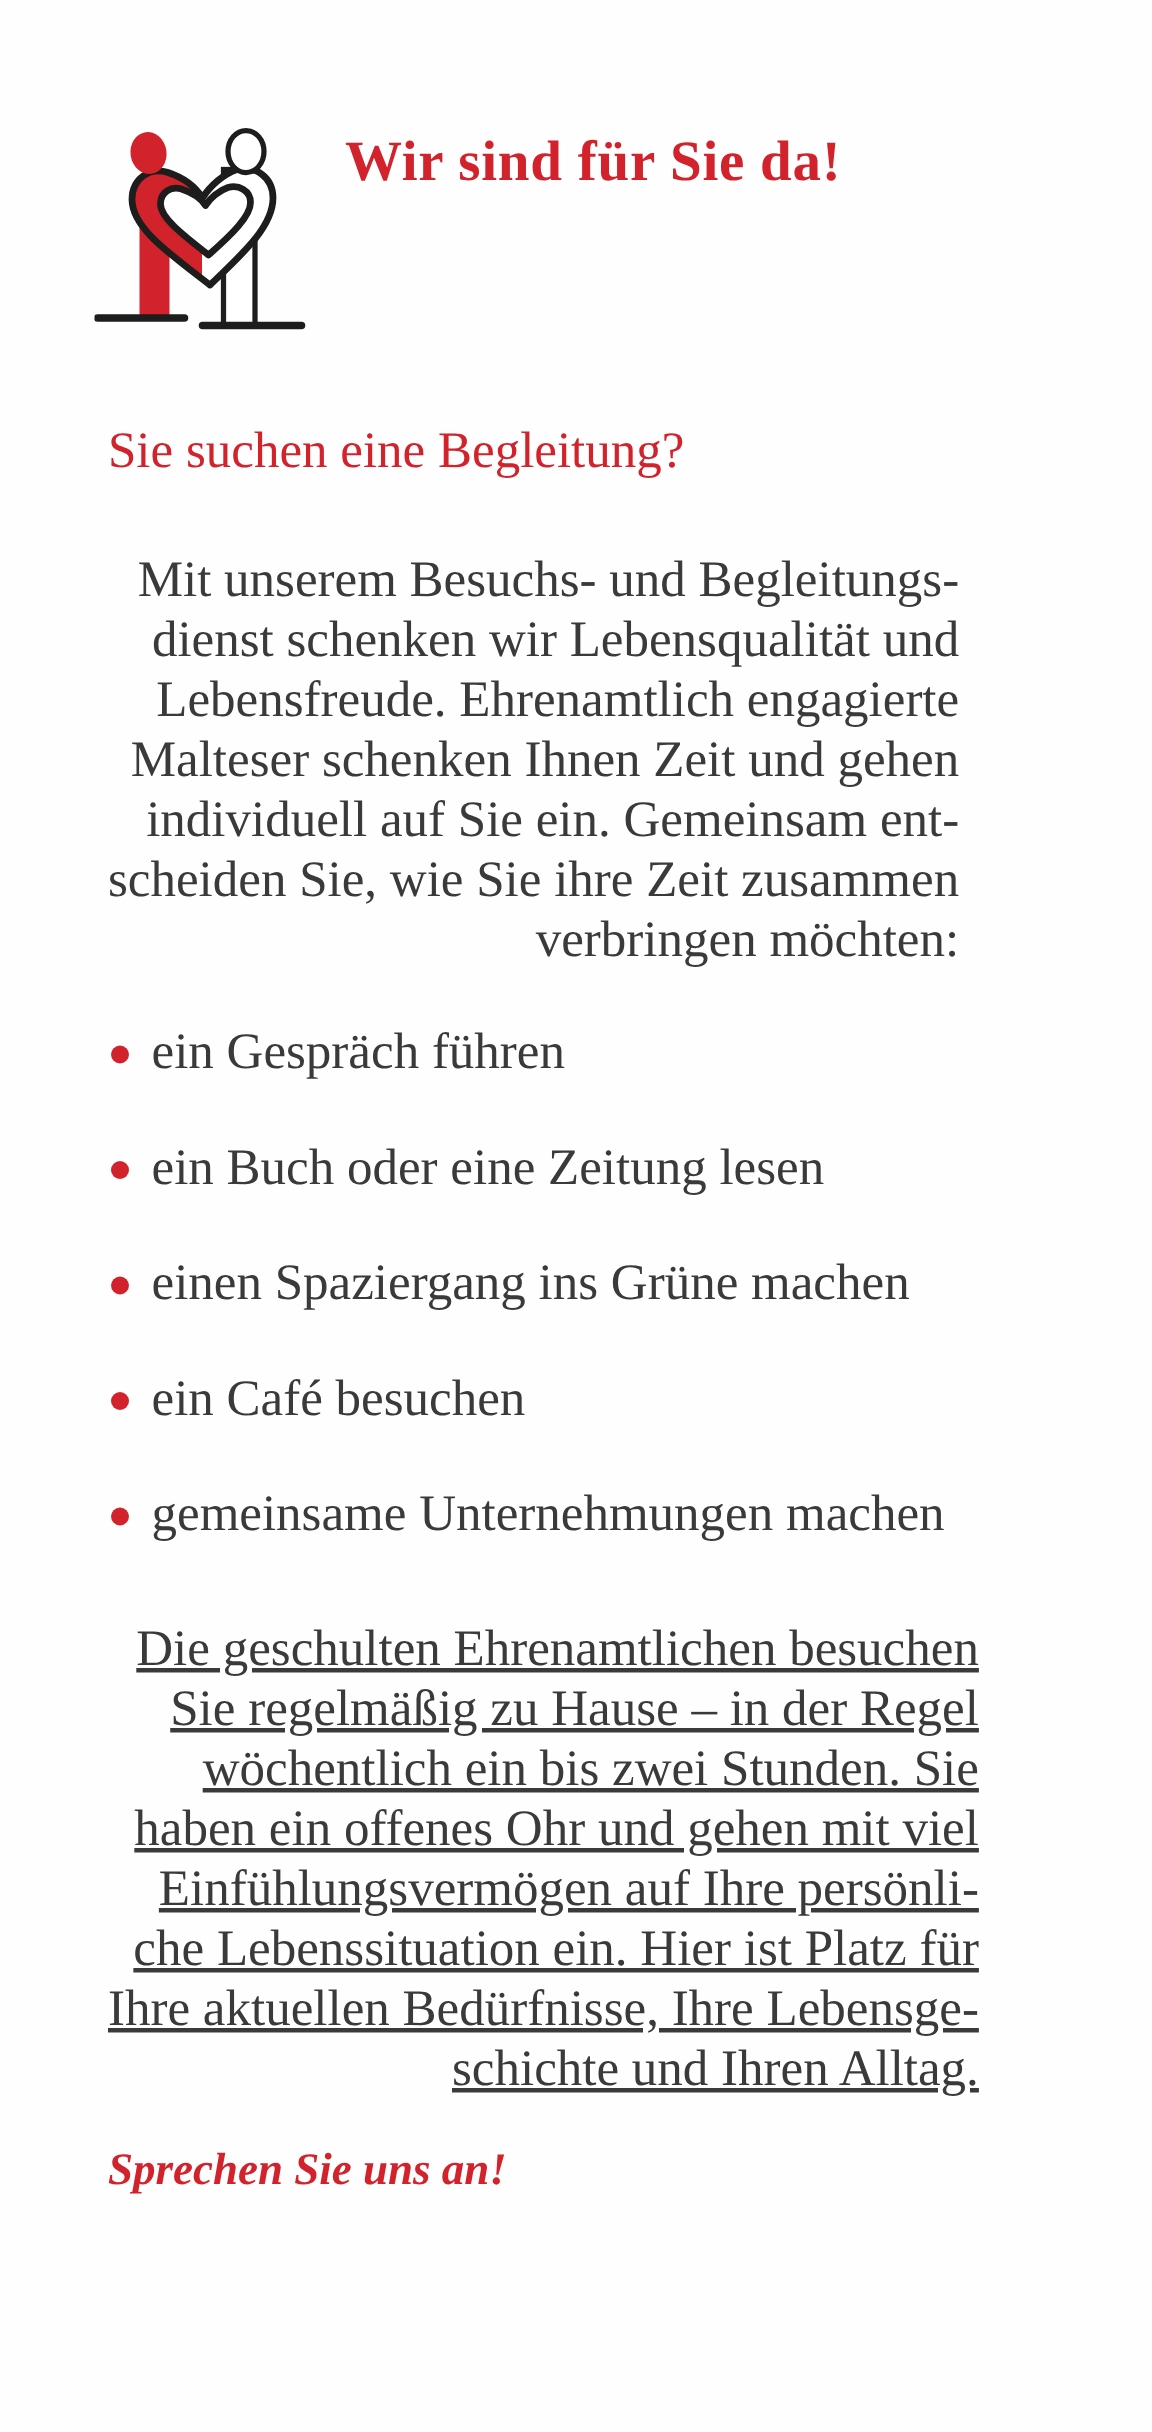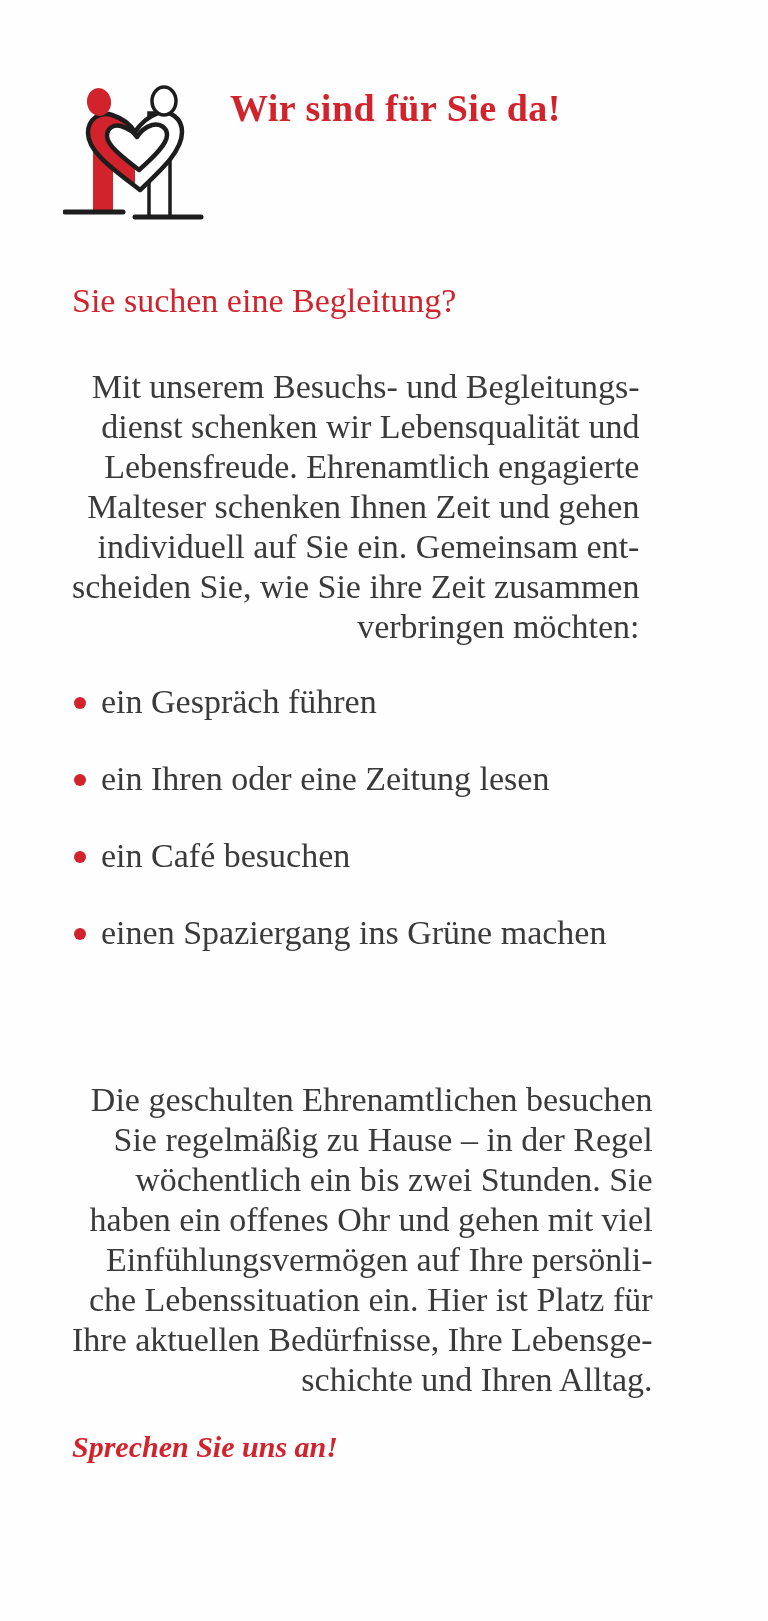--- a/index.html
+++ b/index.html
@@ -35,21 +35,21 @@
     font-size: 34px; font-weight: normal; color: var(--red);
     white-space: nowrap;
   }
   .body-text {
     margin: 0;
     font-size: 34px; line-height: 40px;
     white-space: pre-line;
     text-align: right;
   }
   .p1 { position: absolute; left: 72px; top: 367px; }
-  .p2 { position: absolute; left: 72px; top: 1080px; }
+  .p2 { position: absolute; left: 72px; top: 1080px; text-decoration: underline; }
   .bullets {
     position: absolute; left: 74px; top: 682px;
     margin: 0; padding: 0; list-style: none;
   }
   .bullets li {
     display: flex; align-items: center; gap: 15px;
     height: 40px; margin-bottom: 37px;
     font-size: 34px; line-height: 40px; white-space: nowrap;
   }
   .dot {
@@ -120,29 +120,33 @@
 scheiden Sie, wie Sie ihre Zeit zusammen
 verbringen möchten:</p>
 
   <ul class="bullets">
     <li>
       <span class="dot"></span>
       <span>ein Gespräch führen</span>
     </li>
     <li>
       <span class="dot"></span>
-      <span>ein Ihren oder eine Zeitung lesen</span>
+      <span>ein Buch oder eine Zeitung lesen</span>
+    </li>
+    <li>
+      <span class="dot"></span>
+      <span>einen Spaziergang ins Grüne machen</span>
     </li>
     <li>
       <span class="dot"></span>
       <span>ein Café besuchen</span>
     </li>
     <li>
       <span class="dot"></span>
-      <span>einen Spaziergang ins Grüne machen</span>
+      <span>gemeinsame Unternehmungen machen</span>
     </li>
   </ul>
 
   <p class="body-text p2">Die geschulten Ehrenamtlichen besuchen
 Sie regelmäßig zu Hause – in der Regel
 wöchentlich ein bis zwei Stunden. Sie
 haben ein offenes Ohr und gehen mit viel
 Einfühlungsvermögen auf Ihre persönli-
 che Lebenssituation ein. Hier ist Platz für
 Ihre aktuellen Bedürfnisse, Ihre Lebensge-

